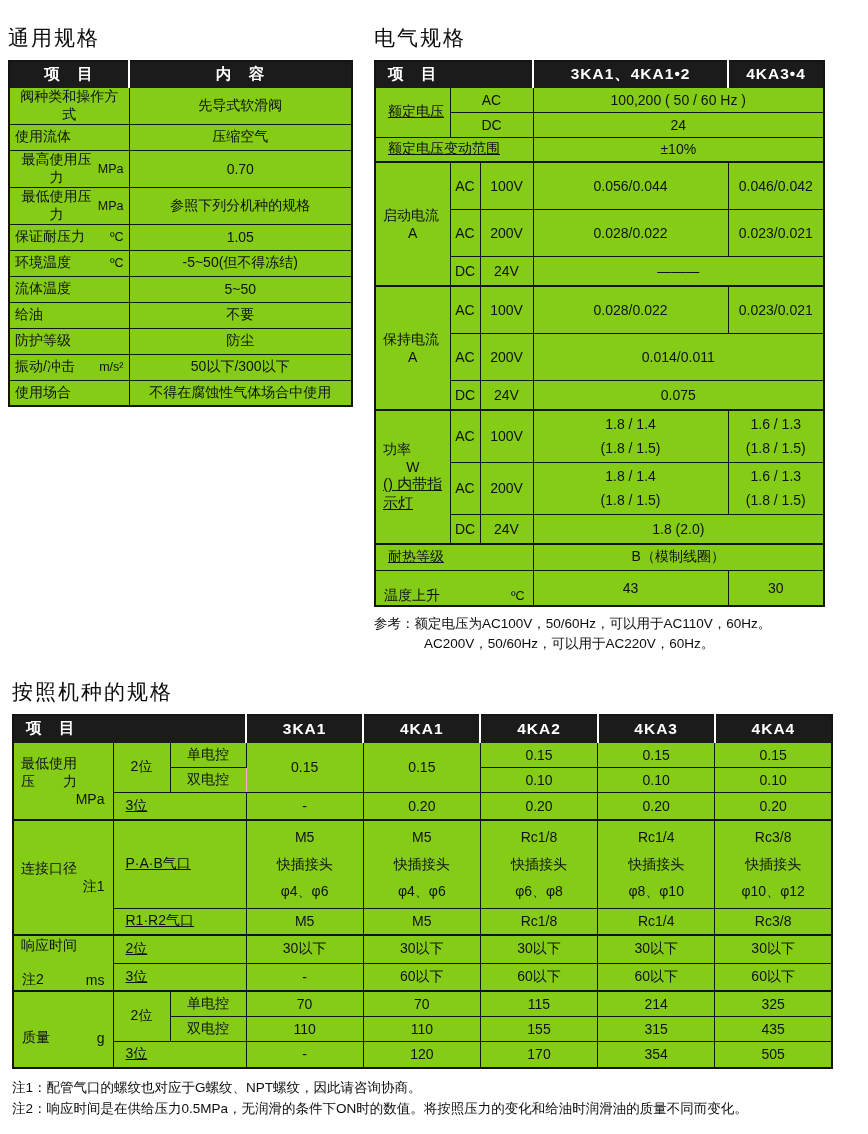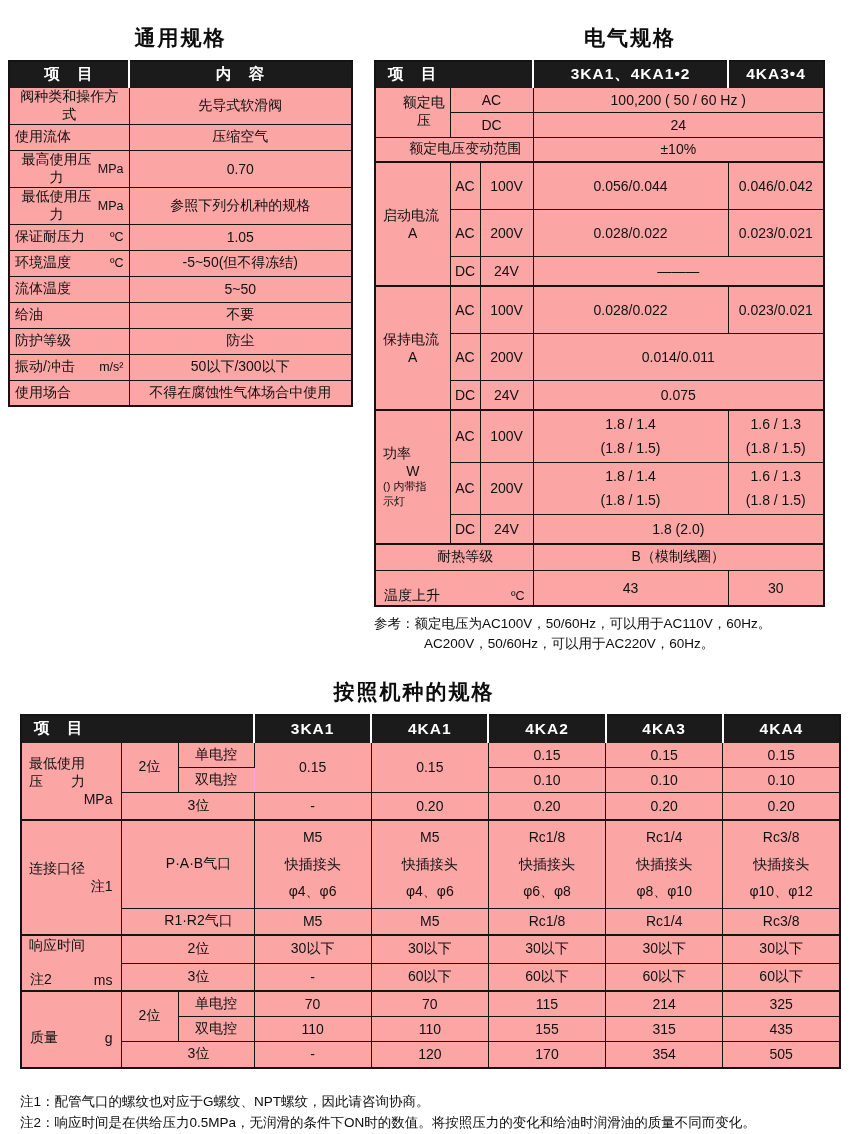--- a/index.html
+++ b/index.html
@@ -1,49 +1,49 @@
 <!DOCTYPE html>
 <html><head>
 <meta charset="utf-8">
 <style>
   * { box-sizing: border-box; }
   html,body { margin:0; padding:0; background:#fff; }
   body { font-family:"Liberation Sans", "DejaVu Sans", sans-serif; color:#111; }
   .page { position:relative; width:868px; height:1134px; background:#ffffff; overflow:hidden; }
   .sec { position:absolute; }
-  .sec-title { font-size:21px; font-weight:bold; margin:0 0 8px 0; letter-spacing:2px; color:#0d0d0d;text-align:center; }
-
-  table.tbl { border-collapse:collapse; table-layout:fixed; border:2px solid #141414; background:#fca5a5; }
+  .sec-title { font-size:21px; font-weight:normal; margin:0 0 8px 0; letter-spacing:2px; color:#0d0d0d; }
+
+  table.tbl { border-collapse:collapse; table-layout:fixed; border:2px solid #141414; background:#84cc16; }
   .tbl th, .tbl td { border:1px solid #141414; padding:0 3px; font-size:14px; text-align:center; vertical-align:middle; overflow:hidden; }
   .tbl th { background:#1b1b1b; color:#ffffff; font-size:15.5px; font-weight:bold; letter-spacing:1px; border-color:#1b1b1b; }
   th.sep { border-left:2px solid #ffffff; }
   th.item-h { text-align:left; padding-left:12px; }
   tr.tk > td { border-top:2px solid #141414; }
   td.vt { border-left:1px solid #f9a8d4; }
-  td.left { text-align:center; padding-left:25px; }
+  td.left { text-align:left; padding-left:12px;text-decoration:underline; }
   .sb { display:flex; justify-content:space-between; align-items:center; }
   .pad2 { padding:0 2px; } .pad6 { padding:0 5px;margin-top:16px; }
   .unit { font-size:12.5px; }
   .llab { text-align:left; padding-left:4px; }
   .rlab { text-align:right; padding-right:5px; }
-  .mini { font-size:11px; }
+  .mini { font-size:15px;text-decoration:underline; }
   td.two > div { line-height:24px; }
   td.three > div { line-height:27px; }
 
   
   .r25{height:25px} .r26{height:26px} .r27{height:27px} .r28{height:28px}
   .r30{height:30px} .r47{height:47px} .r52{height:52px} .r88{height:88px}
 
   .gen-tbl { width:345px; }
   .elec-tbl { width:449px; }
   .model-tbl { width:821px; }
 
   .refnote { margin-top:7px; font-size:13.5px; line-height:20px; color:#0d0d0d; }
   .refnote .ref2 { padding-left:50px; }
-  .notes { margin-top:22px; font-size:13.5px; line-height:21px; color:#0d0d0d; }
+  .notes { margin-top:8px; font-size:13.5px; line-height:21px; color:#0d0d0d; }
 </style>
 </head>
 <body>
 
 <div class="page">
 
   <div class="sec" style="left:8px; top:24px; width:345px;">
     <h2 class="sec-title">通用规格</h2>
     <table class="tbl gen-tbl">
       <colgroup>
@@ -278,21 +278,21 @@
         <td>30</td>
       </tr>
     </tbody>
       </table>
     <div class="refnote">
       <div>参考：额定电压为AC100V，50/60Hz，可以用于AC110V，60Hz。</div>
       <div class="ref2">AC200V，50/60Hz，可以用于AC220V，60Hz。</div>
     </div>
   </div>
 
-  <div class="sec" style="left:20px; top:678px; width:788px;">
+  <div class="sec" style="left:12px; top:678px; width:788px;">
     <h2 class="sec-title">按照机种的规格</h2>
     <table class="tbl model-tbl">
       <colgroup>
           <col style="width:100px">
           <col style="width:57px">
           <col style="width:76px">
           <col>
           <col>
           <col>
           <col>

